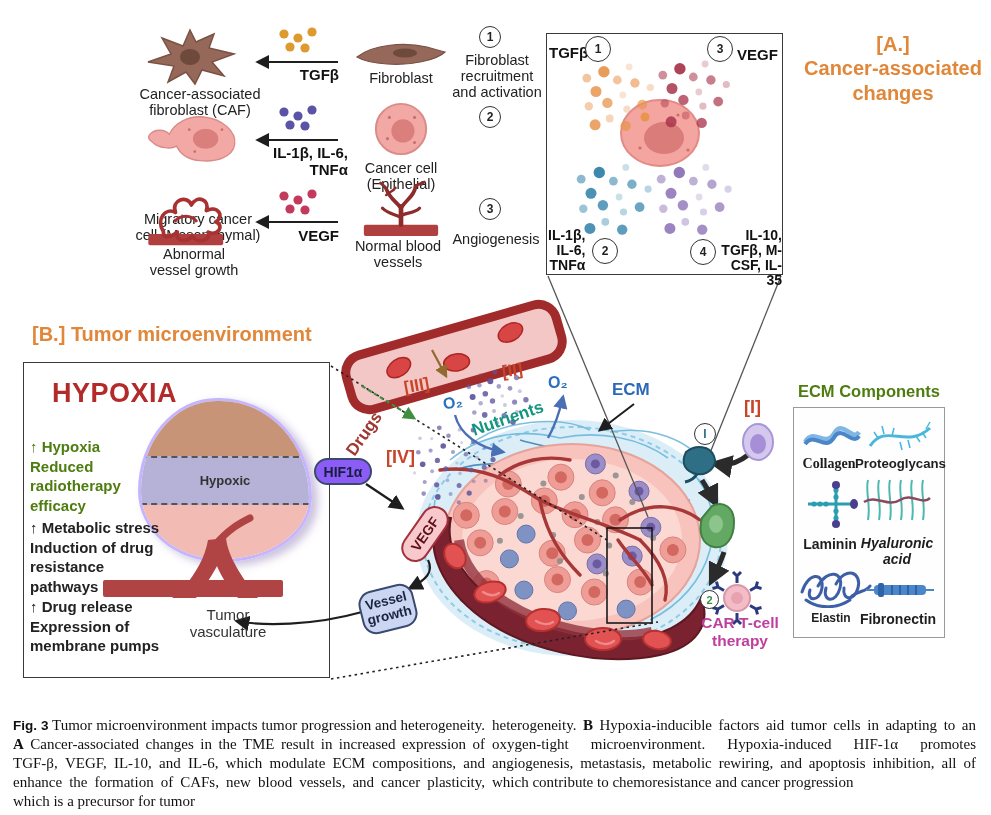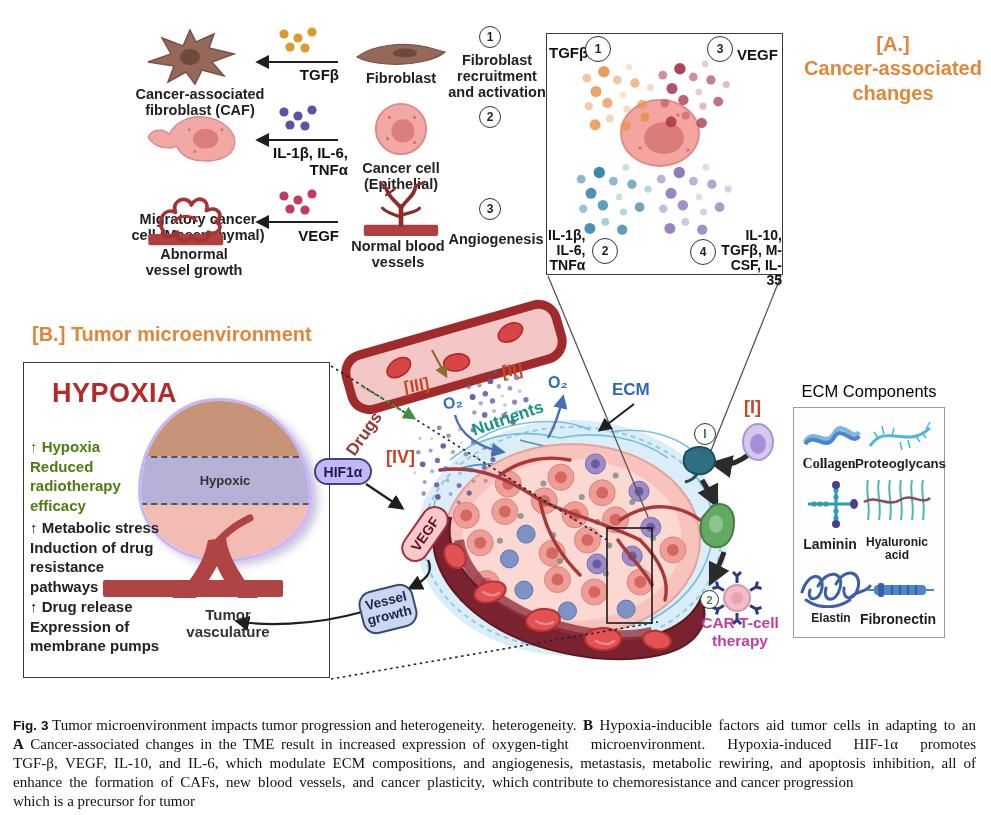--- a/index.html
+++ b/index.html
@@ -1,19 +1,19 @@
 <!DOCTYPE html>
 <html><head>
 <meta charset="utf-8">
 <style>
   html,body{margin:0;padding:0;background:#fff;}
   #fig{position:relative;width:991px;height:815px;background:#fff;overflow:hidden;
        font-family:"Liberation Sans","DejaVu Sans",sans-serif;color:#1e1e1e;}
   .abs{position:absolute;}
-  .pre{white-space:pre-line;font-weight:bold;}
+  .pre{white-space:pre-line;}
   .ctr{text-align:center;}
   .lbl{font-size:14.5px;line-height:1.12;color:#222;}
   .factor{font-weight:bold;font-size:15px;color:#111;text-align:right;}
   .circ{width:22px;height:22px;border:1.6px solid #333;border-radius:50%;
         background:#fff;display:flex;align-items:center;justify-content:center;
         font-size:12px;font-weight:bold;color:#222;box-sizing:border-box;z-index:6;}
   .box{border:1.6px solid #3a3a3a;background:#fff;box-sizing:border-box;}
   .orange-title{color:#E0873A;font-weight:bold;font-size:20px;line-height:1.22;}
   .svgicon{z-index:5;}
   .pill{display:flex;align-items:center;justify-content:center;border-radius:14px;
@@ -524,31 +524,31 @@
   <div class="abs redtag z6" style="left:404px;top:376px;font-size:17px;transform:rotate(-10deg);">[III]</div>
   <div class="abs redtag z6" style="left:502px;top:361px;font-size:17px;transform:rotate(-8deg);">[II]</div>
   <div class="abs z6" style="left:443px;top:394px;font-size:16px;font-weight:bold;color:#2B6FBF;transform:rotate(-10deg);">O₂</div>
   <div class="abs z6" style="left:548px;top:374px;font-size:16px;font-weight:bold;color:#2B6FBF;">O₂</div>
   <div class="abs z6" style="left:470px;top:406px;width:92px;font-size:17px;font-weight:bold;color:#12967E;transform:rotate(-19deg);">Nutrients</div>
   <div class="abs z6" style="left:340px;top:424px;font-size:17px;font-weight:bold;color:#A03832;transform:rotate(-55deg);">Drugs</div>
   <div class="abs redtag z6" style="left:386px;top:447px;font-size:18px;">[IV]</div>
   <div class="abs z6" style="left:612px;top:380px;font-size:17px;font-weight:bold;color:#2C68B8;">ECM</div>
   <div class="abs redtag z6" style="left:744px;top:397px;font-size:18px;">[I]</div>
 
-  <div class="abs pill" style="left:314px;top:458px;width:58px;height:27px;background:#c4b5fd;border:2px solid #3A4A6E;font-size:14px;color:#16203E;">HIF1α</div>
+  <div class="abs pill" style="left:314px;top:458px;width:58px;height:27px;background:#8b5cf6;border:2px solid #3A4A6E;font-size:14px;color:#16203E;">HIF1α</div>
   <div class="abs pill" style="left:394px;top:520px;width:62px;height:28px;background:#F7C9CD;border:2px solid #A3303A;font-size:14px;color:#5E1018;transform:rotate(-55deg);border-radius:15px;">VEGF</div>
   <div class="abs pill pre ctr" style="left:360px;top:587px;width:56px;height:44px;background:#CBD6F2;border:2px solid #3A4A6E;font-size:13.5px;line-height:1.1;color:#1A2440;transform:rotate(-14deg);">Vessel
 growth</div>
 
   <div class="abs circ" style="left:694px;top:423px;color:#2E6F85;">I</div>
   <div class="abs circ" style="left:700px;top:590px;width:19px;height:19px;font-size:11px;color:#3D8F3D;">2</div>
   <div class="abs pre ctr z6" style="left:692px;top:614px;width:96px;font-size:15.5px;font-weight:bold;color:#BF3F9F;line-height:1.15;">CAR T-cell
 therapy</div>
 
-  <div class="abs ctr z4" style="left:790px;top:382px;width:158px;font-size:16.5px;font-weight:normal;color:#000000;">ECM Components</div>
+  <div class="abs ctr z4" style="left:790px;top:382px;width:158px;font-size:16.5px;font-weight:bold;color:#4d7c0f;">ECM Components</div>
 
   <svg class="abs svgicon" style="left:803px;top:420px;" width="58" height="32" viewBox="0 0 58 32">
     <path d="M2,22 C12,6 22,30 32,12 C40,0 50,22 56,12" fill="none" stroke="#7FB6E4" stroke-width="4.5"></path>
     <path d="M2,16 C12,2 22,26 32,8 C40,-2 50,18 56,8" fill="none" stroke="#4A86C8" stroke-width="4" transform="translate(0,8)"></path>
   </svg>
   <svg class="abs svgicon" style="left:866px;top:414px;" width="68" height="44" viewBox="0 0 68 44">
     <path d="M4,32 C20,8 40,36 64,14" fill="none" stroke="#49B6DC" stroke-width="3"></path>
     <g stroke="#49B6DC" stroke-width="1.5" fill="none">
       <path d="M12,24 L8,18"></path>
         <path d="M18,20 L16,12"></path>
@@ -609,21 +609,21 @@
       <line x1="28" y1="5" x2="28" y2="15"></line>
         <line x1="36" y1="5" x2="36" y2="15"></line>
         <line x1="44" y1="5" x2="44" y2="15"></line>
         <line x1="52" y1="5" x2="52" y2="15"></line>
     </g>
   </svg>
 
   <div class="abs ctr z4" style="left:798px;top:456px;width:62px;font-size:14px;font-weight:bold;font-family:Liberation Serif, serif;">Collagen</div>
   <div class="abs ctr z4" style="left:855px;top:456px;width:86px;font-size:13.2px;font-weight:bold;">Proteoglycans</div>
   <div class="abs ctr z4" style="left:800px;top:536px;width:60px;font-size:14px;font-weight:bold;">Laminin</div>
-  <div class="abs ctr z4" style="left:856px;top:536px;width:82px;font-size:12px;font-weight:bold;line-height:1.12;">Hyaluronic acid</div>
+  <div class="abs ctr z4" style="left:856px;top:536px;width:82px;font-size:14px;font-weight:bold;line-height:1.12;font-style:italic;">Hyaluronic acid</div>
   <div class="abs ctr z4" style="left:800px;top:611px;width:62px;font-size:12px;font-weight:bold;">Elastin</div>
   <div class="abs ctr z4" style="left:854px;top:611px;width:88px;font-size:14px;font-weight:bold;">Fibronectin</div>
 
   <div class="abs caption z4" style="left:13px;top:716px;width:472px;">
     <span class="figlab">Fig. 3</span>
     <span> </span><span>Tumor microenvironment impacts tumor progression and heterogeneity. </span><span class="bserif">A</span><span> Cancer-associated changes in the TME result in increased expression of TGF-β, VEGF, IL-10, and IL-6, which modulate ECM compositions, and enhance the formation of CAFs, new blood vessels, and cancer plasticity, which is a precursor for tumor</span>
   </div>
   <div class="abs caption z4" style="left:492px;top:716px;width:484px;">
     <span>heterogeneity. </span><span class="bserif">B</span><span> Hypoxia-inducible factors aid tumor cells in adapting to an oxygen-tight microenvironment. Hypoxia-induced HIF-1α promotes angiogenesis, metastasis, metabolic rewiring, and apoptosis inhibition, all of which contribute to chemoresistance and cancer progression</span>
   </div>

